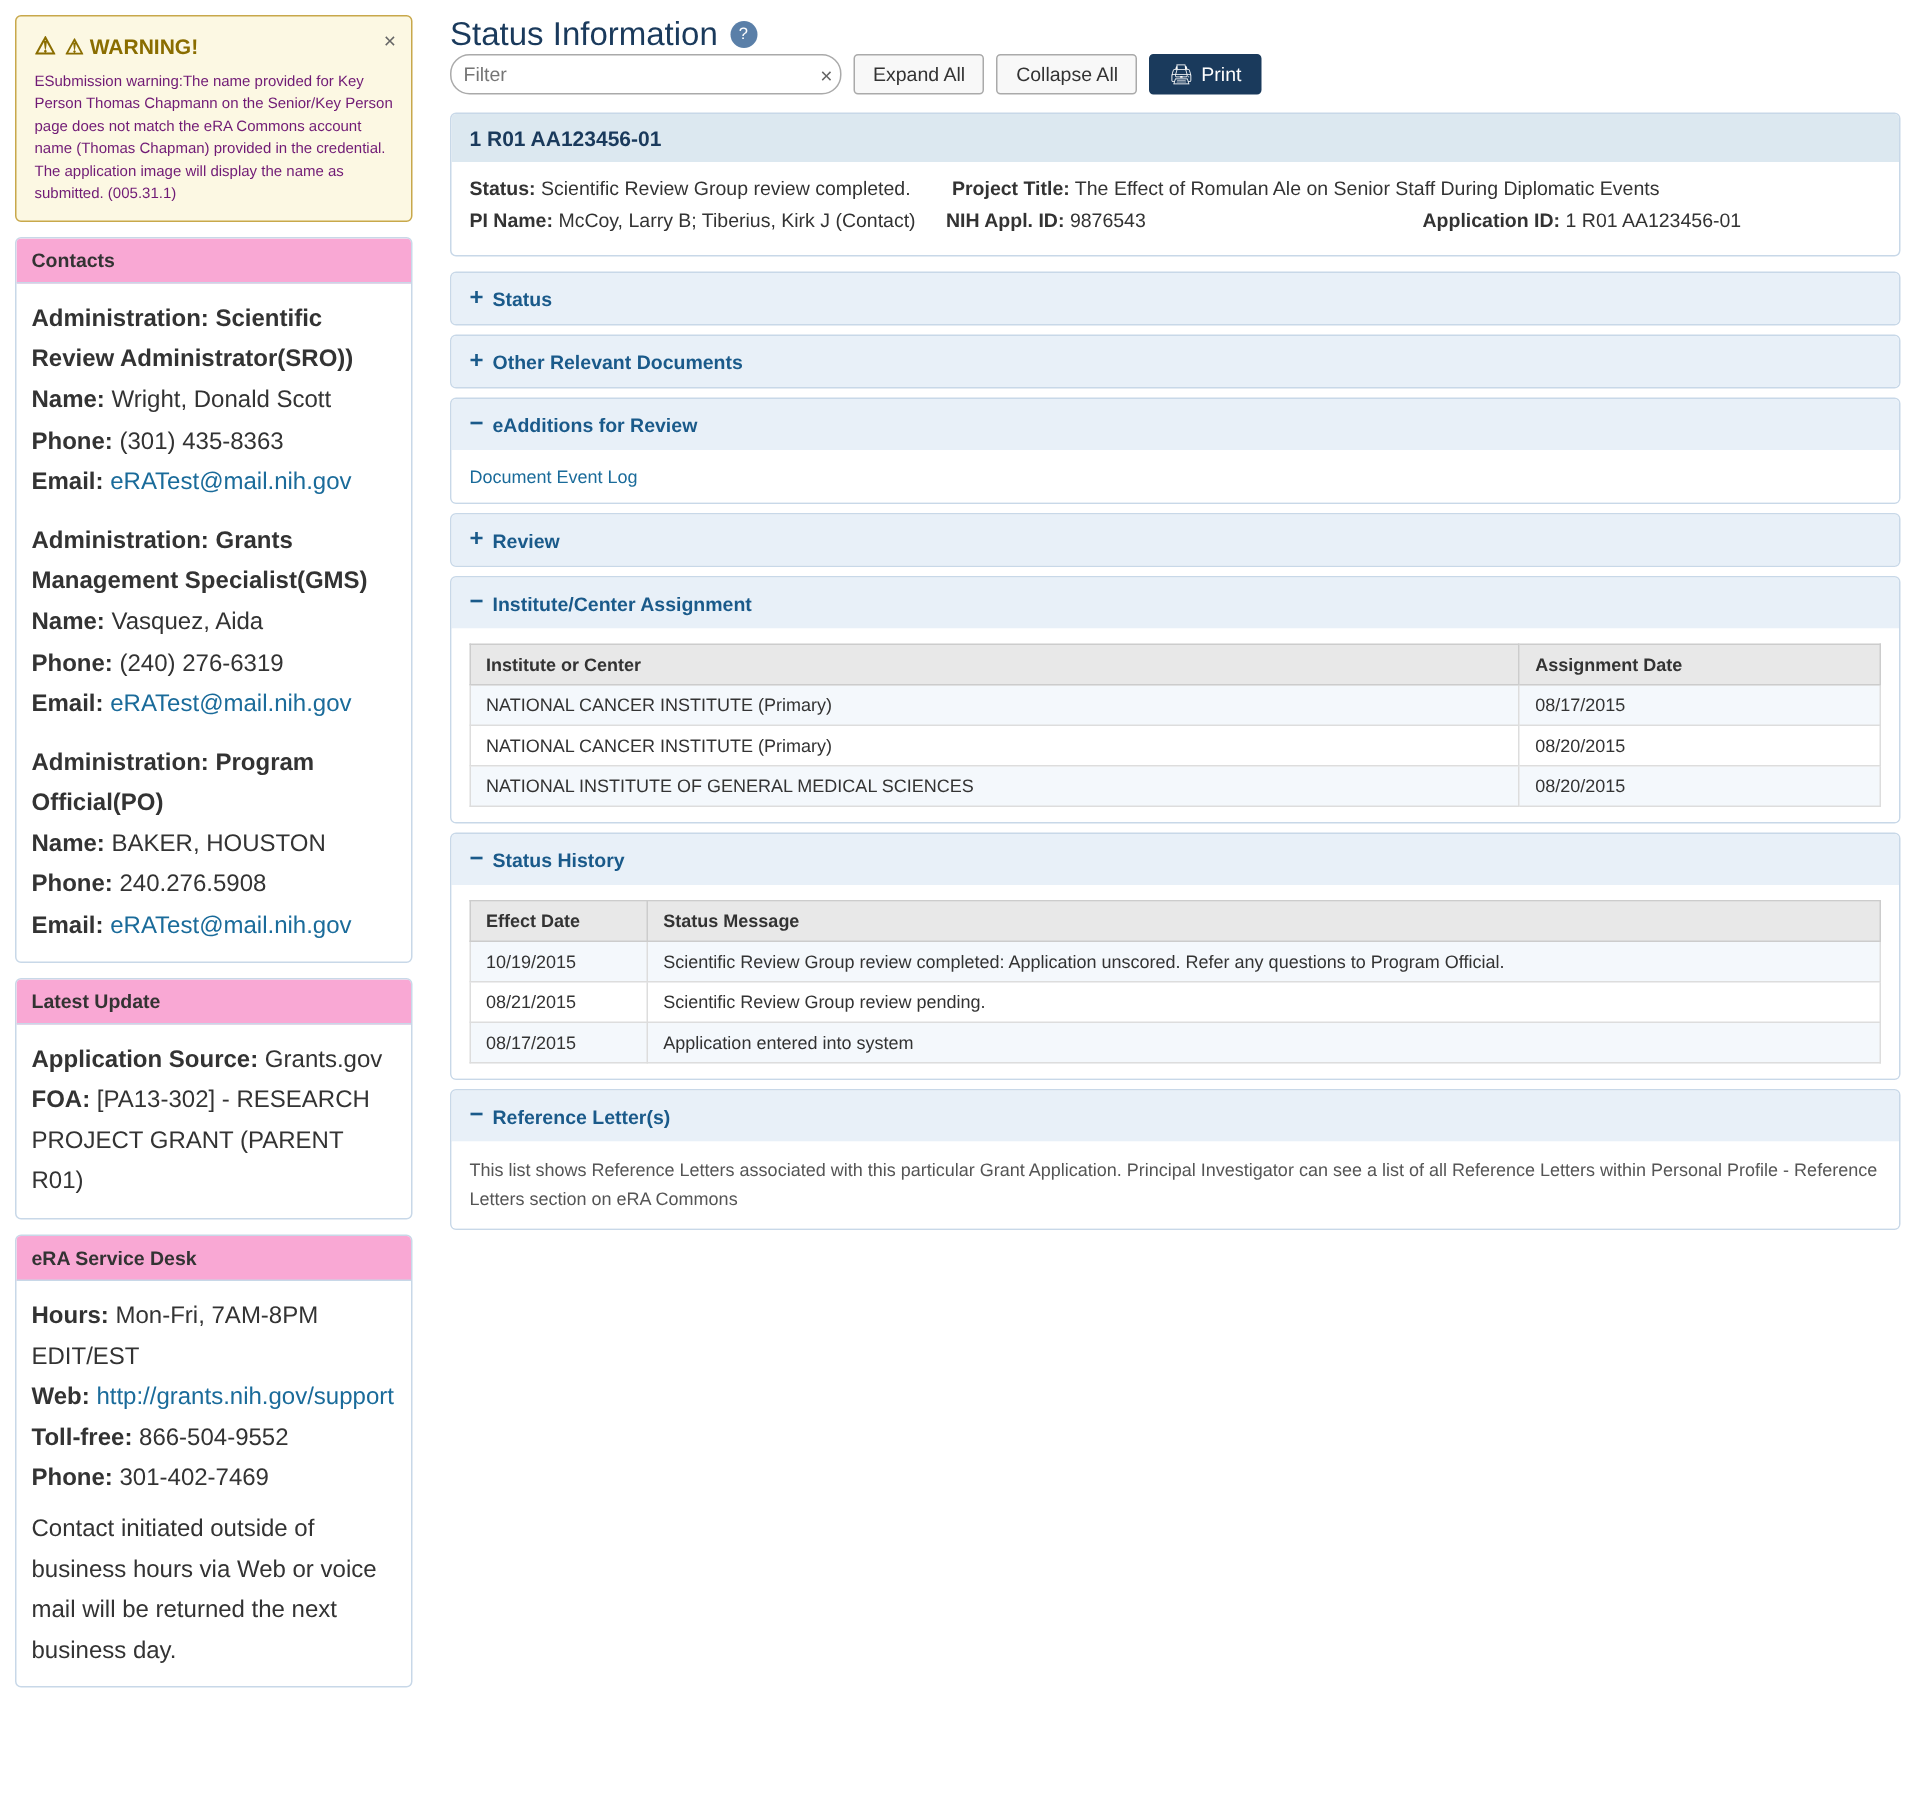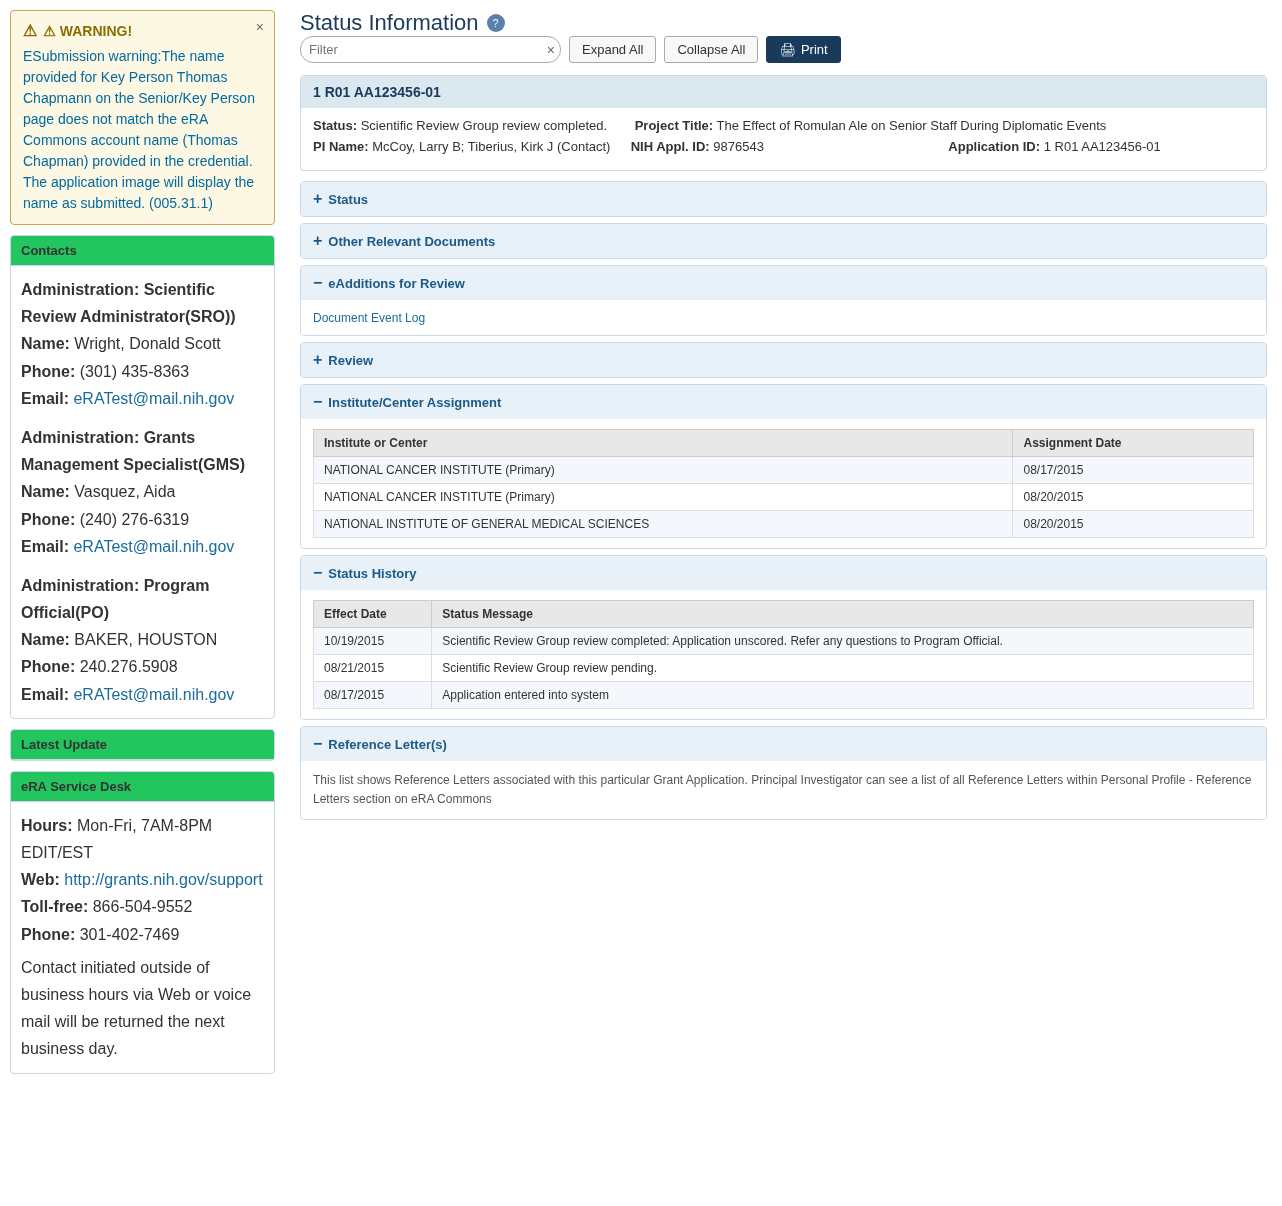--- a/index.html
+++ b/index.html
@@ -5,24 +5,24 @@
     * { box-sizing: border-box; margin: 0; padding: 0; }
     body { font-family: Arial, sans-serif; font-size: 13px; background: #fff; color: #333; display: flex; gap: 0; }
 
     
     .sidebar { width: 285px; min-width: 285px; padding: 10px; display: flex; flex-direction: column; gap: 10px; }
 
     .warning-box { background: #fcf8e3; border: 1px solid #c8a84b; border-radius: 4px; padding: 10px 12px; position: relative; }
     .warning-title { color: #8a6d00; font-weight: bold; font-size: 14px; display: flex; align-items: center; gap: 6px; margin-bottom: 6px; }
     .warning-icon { color: #8a6d00; font-size: 16px; }
     .warning-close { position: absolute; top: 8px; right: 10px; cursor: pointer; color: #666; font-size: 14px; }
-    .warning-text { font-size: 14px; color: #0369a1; line-height: 1.5; }
+    .warning-text { font-size: 10px; color: #701a75; line-height: 1.5; }
 
     .panel { border: 1px solid #c8d8e8; border-radius: 4px; overflow: hidden; }
-    .panel-header { background: #22c55e; padding: 7px 10px; font-weight: bold; font-size: 13px; color: #333; border-bottom: 1px solid #c8d8e8; }
+    .panel-header { background: #f9a8d4; padding: 7px 10px; font-weight: bold; font-size: 13px; color: #333; border-bottom: 1px solid #c8d8e8; }
     .panel-body { padding: 10px; font-size: 16px; line-height: 1.7; }
     .panel-body .contact-block { margin-bottom: 12px; }
     .panel-body .contact-block:last-child { margin-bottom: 0; }
     .label-bold { font-weight: bold; }
     a { color: #1a6b9a; text-decoration: none; }
 
     
     .main { flex: 1; padding: 10px 15px; }
 
     .page-title { font-size: 22px; font-weight: normal; color: #1a3a5c; display: flex; align-items: center; gap: 8px; }
@@ -97,20 +97,24 @@
         <div><span class="label-bold">Name:</span> <span>BAKER, HOUSTON</span></div>
         <div><span class="label-bold">Phone:</span> <span>240.276.5908</span></div>
         <div><span class="label-bold">Email:</span> <a href="#">eRATest@mail.nih.gov</a></div>
       </div>
 
     </div>
   </div>
 
   <div class="panel">
     <div class="panel-header">Latest Update</div>
+    <div class="panel-body">
+      <div><span class="label-bold">Application Source:</span> <span>Grants.gov</span></div>
+      <div><span class="label-bold">FOA:</span> <span>[PA13-302] - RESEARCH PROJECT GRANT (PARENT R01)</span></div>
+    </div>
   </div>
 
   <div class="panel">
     <div class="panel-header">eRA Service Desk</div>
     <div class="panel-body">
       <div><span class="label-bold">Hours:</span> <span>Mon-Fri, 7AM-8PM EDIT/EST</span></div>
       <div><span class="label-bold">Web:</span> <a href="#">http://grants.nih.gov/support</a></div>
       <div><span class="label-bold">Toll-free:</span> <span>866-504-9552</span></div>
       <div><span class="label-bold">Phone:</span> <span>301-402-7469</span></div>
       <div style="margin-top:6px;">Contact initiated outside of business hours via Web or voice mail will be returned the next business day.</div>

